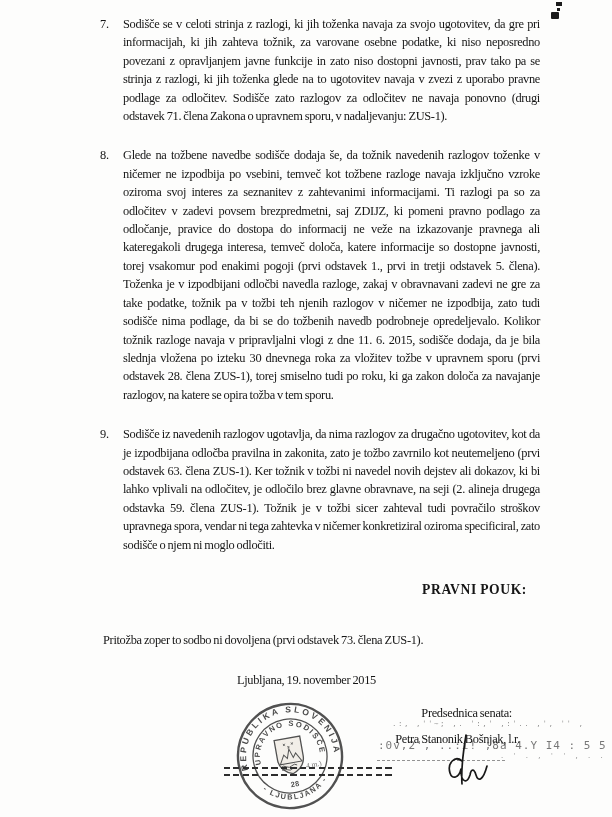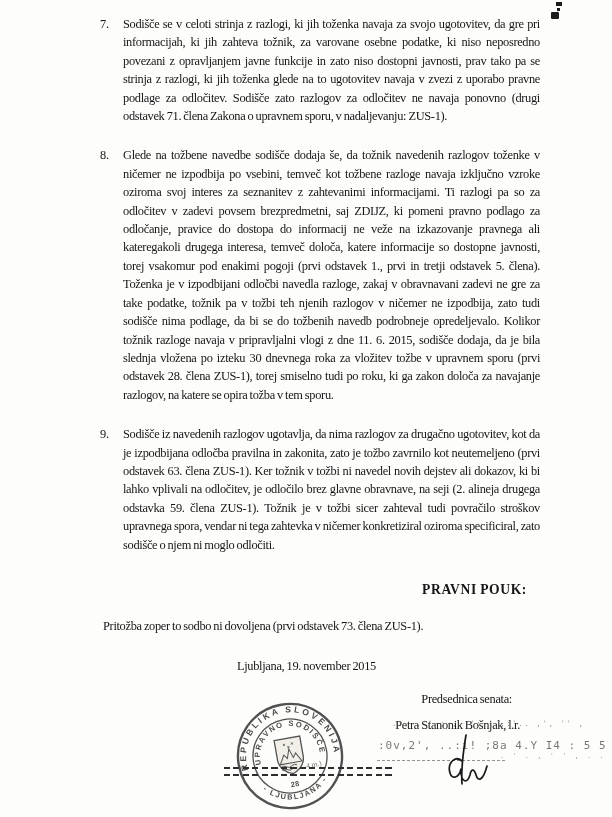--- a/index.html
+++ b/index.html
@@ -33,21 +33,21 @@
   .para-number{flex:0 0 23px;text-align:left;}
   .para-text{flex:1;text-align:justify;text-justify:inter-word;}
   .legal-heading{
     margin:27px 0 0 0;
     text-align:right;
     transform:translateX(-13px);
     font-weight:bold;
     font-size:13.6px;
     letter-spacing:0.6px;
   }
-  .legal-notice{margin:18px 0 0 3px;text-align:left;}
+  .legal-notice{margin:32px 0 0 3px;text-align:left;}
   .place-date{margin:21px 0 12px 137px;}
   .sig-block{margin-top:15px;text-align:right;}
   .sig-role{padding-right:28px;}
   .sig-name{margin-top:7px;padding-right:20px;}
   
   .stamp{
     position:absolute;left:234px;top:700px;
     width:112px;height:112px;
     transform:rotate(-10deg);
     opacity:.88;

